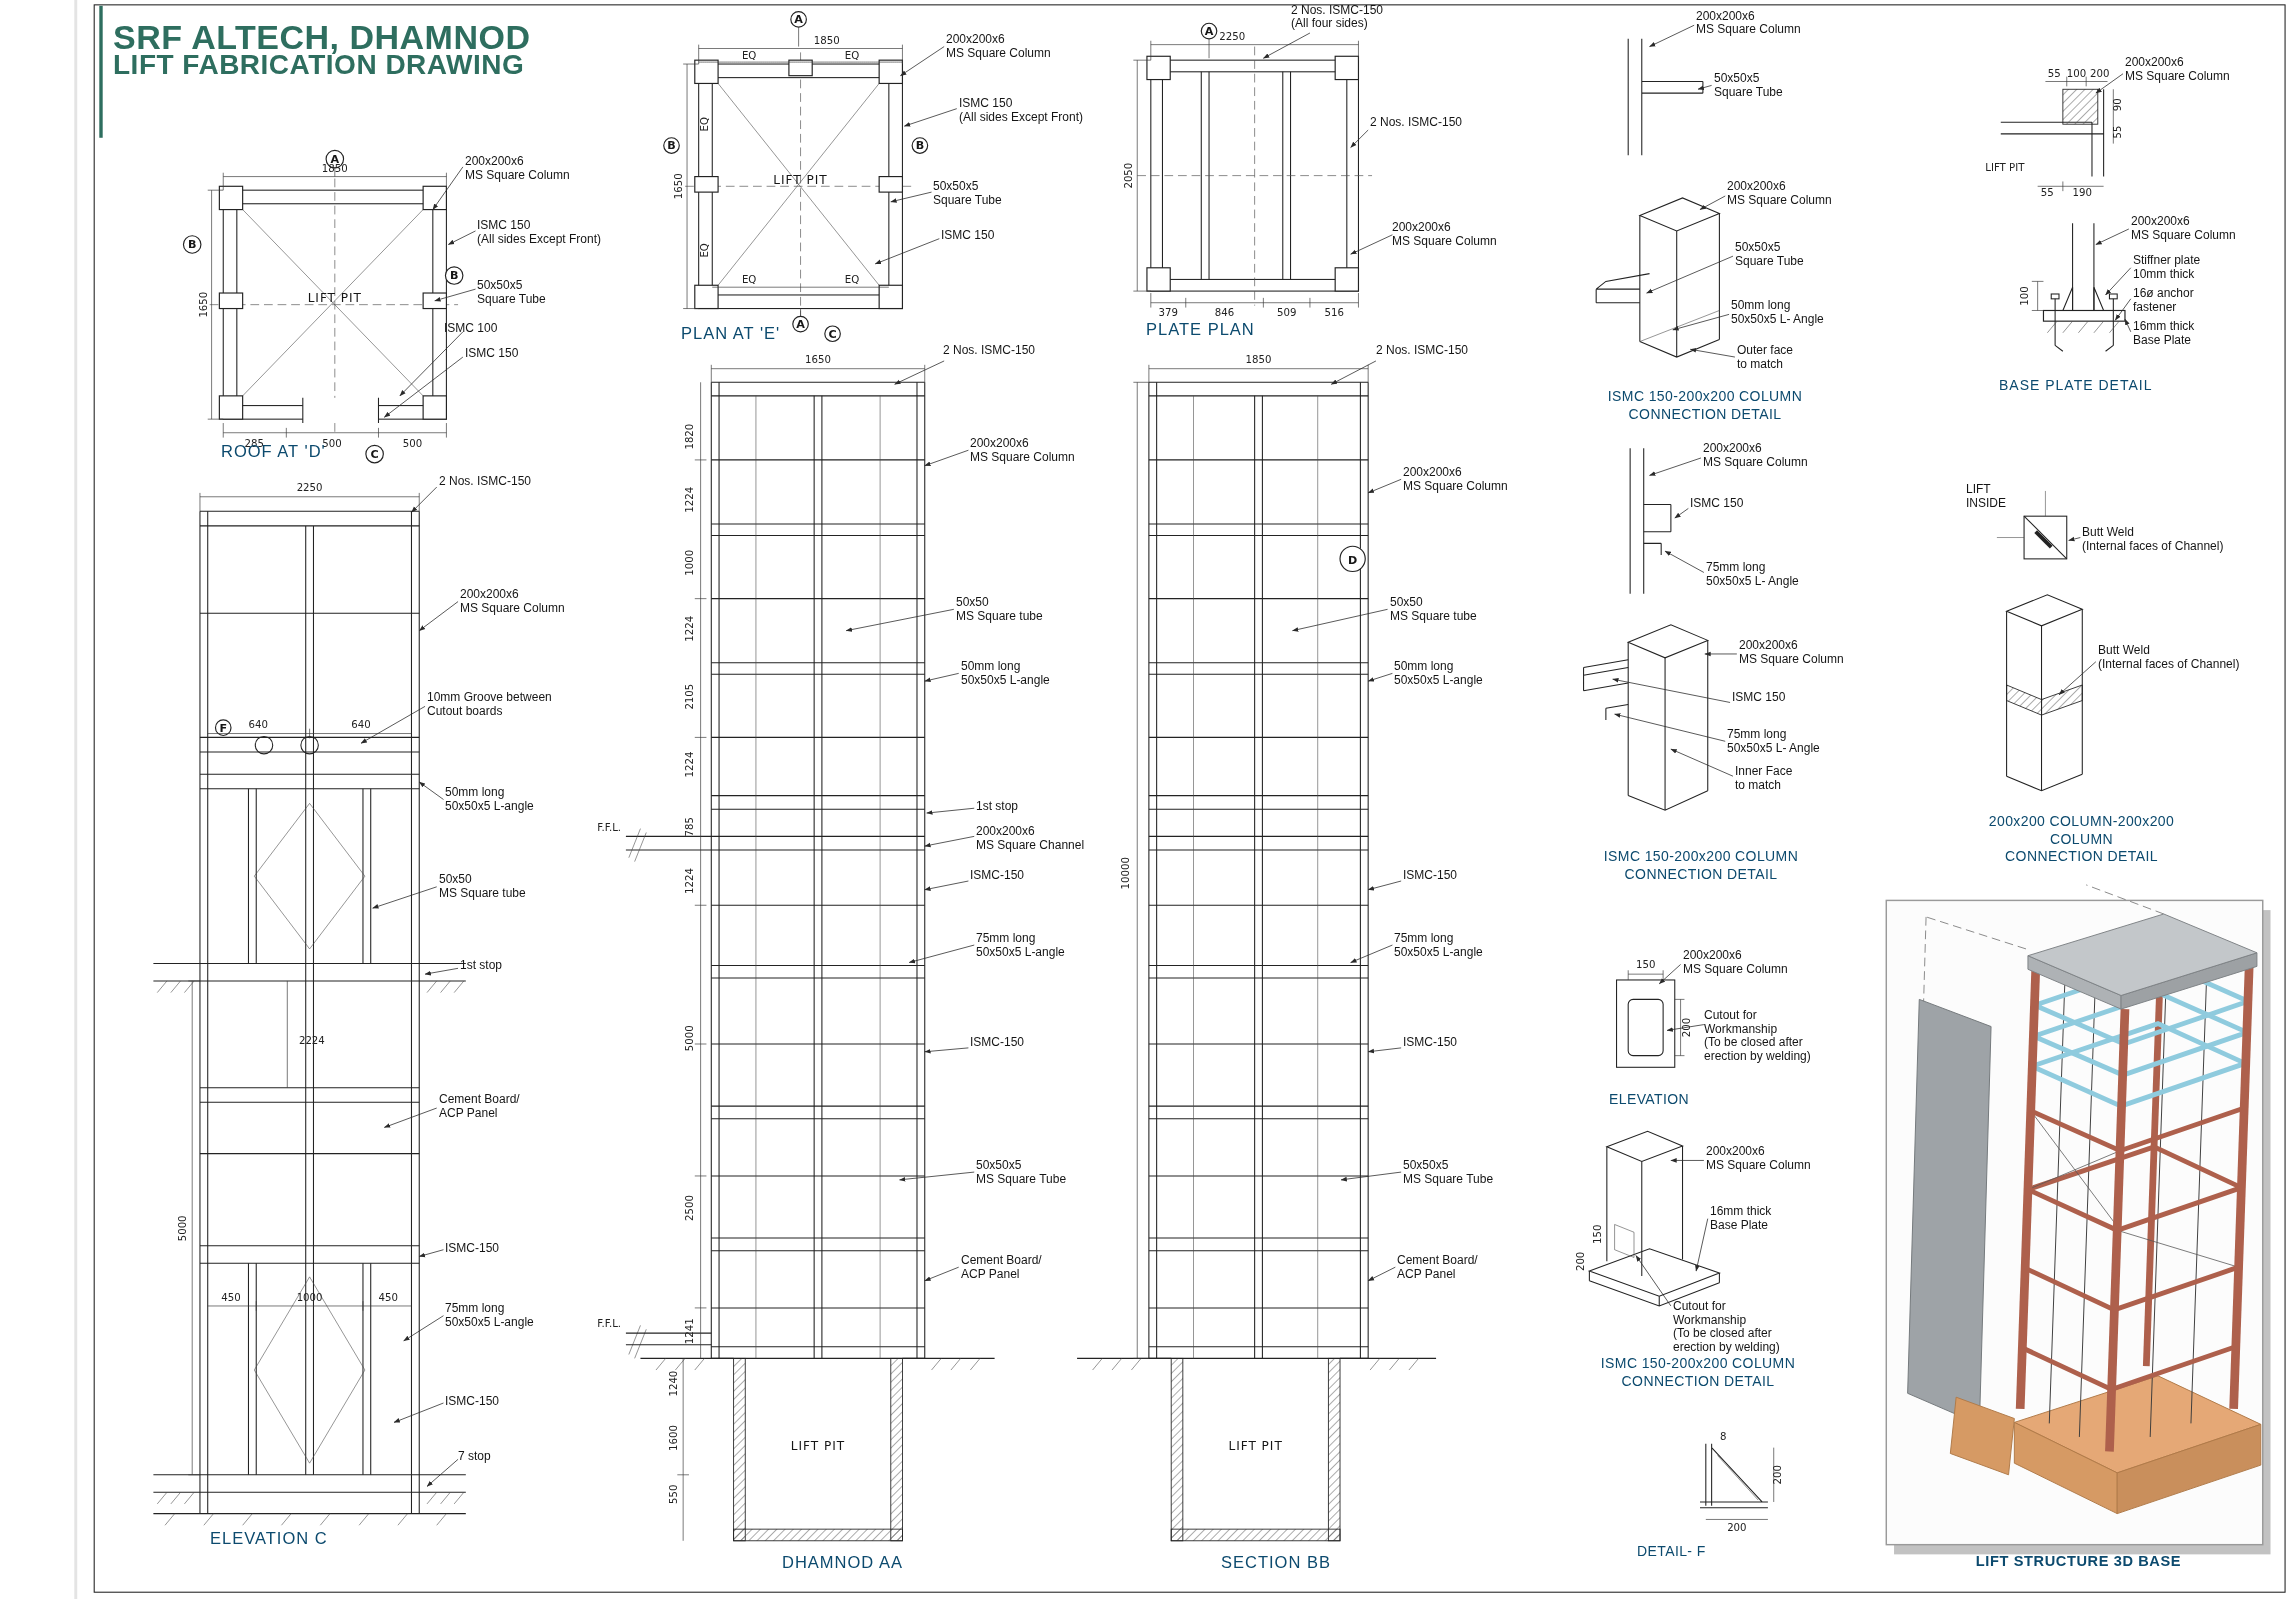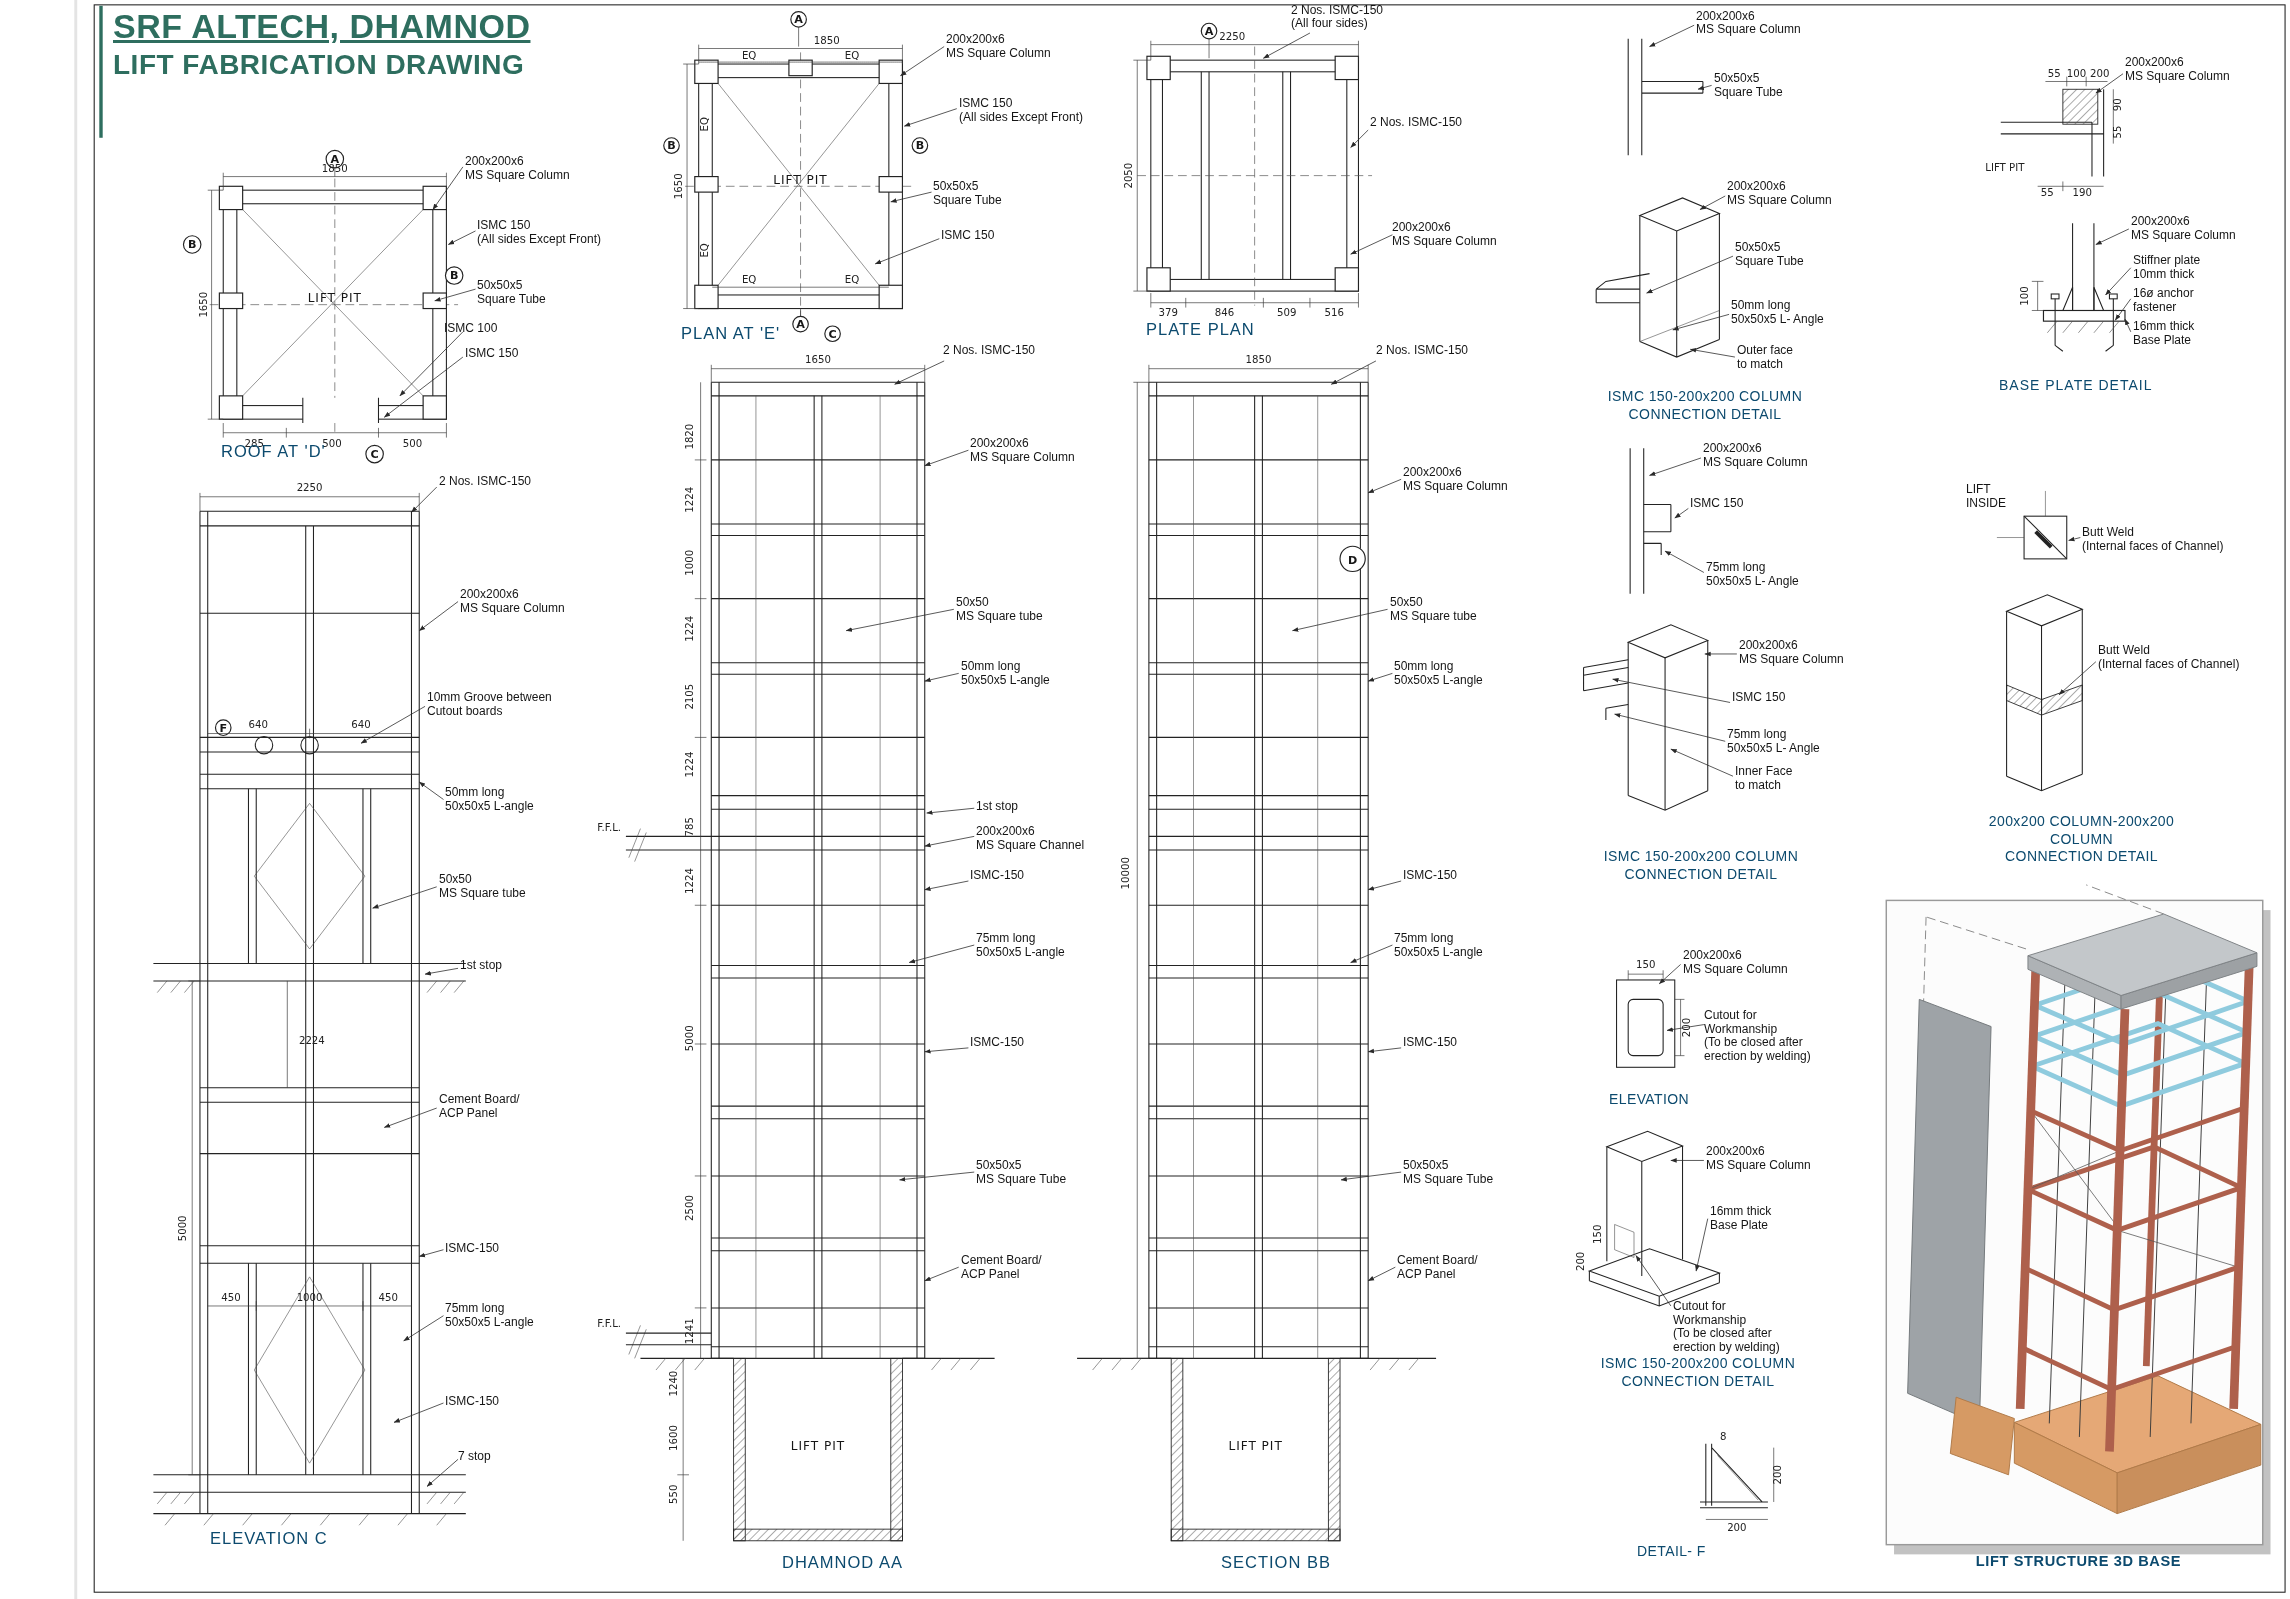--- a/index.html
+++ b/index.html
@@ -15,21 +15,21 @@
   .hat{fill:url(#hatch);stroke:#232323;stroke-width:0.9;}
   svg text{font-family:"DejaVu Sans","Liberation Sans",sans-serif;font-size:12px;fill:#161616;}
   text.dims{font-size:10.5px;fill:#222;}
   text.mk{font-size:11.5px;font-weight:bold;}
   text.big{font-size:12.5px;letter-spacing:1px;}
   .lb{position:absolute;font-size:12px;line-height:1.13;white-space:pre-line;}
   .cap{position:absolute;font-size:16.5px;letter-spacing:1px;white-space:pre-line;color:#0c4a6e;}
   .cap.s{font-size:14px;letter-spacing:0.4px;line-height:1.25;}
   .cap.c{text-align:center;}
   .cap.b{font-weight:bold;letter-spacing:0.6px;font-size:14.6px;}
-  .t1{position:absolute;left:113px;top:7px;font-weight:bold;font-size:34px;letter-spacing:0.5px;color:var(--c-accent,#2E6E5F);text-decoration:underline;}
+  .t1{position:absolute;left:113px;top:18px;font-weight:bold;font-size:34px;letter-spacing:0.5px;color:var(--c-accent,#2E6E5F);}
   .t2{position:absolute;left:113px;top:49px;font-weight:bold;font-size:28px;letter-spacing:0.5px;color:var(--c-accent,#2E6E5F);}
   .acc{stroke:var(--c-accent,#2E6E5F);}
   .s-col{stroke:var(--c-column3d,#AE604C);fill:none;}
   .s-blue{stroke:var(--c-frame3d,#8FCBDE);fill:none;}
   .f-wall{fill:var(--c-wall3d,#9EA3A7);stroke:#73787b;stroke-width:1;}
   .f-slab{fill:var(--c-slab3d,#C3C7CA);stroke:#7e8285;stroke-width:1;}
   .f-slab2{fill:#aeb2b5;stroke:#7e8285;stroke-width:1;}
   .f-slab3{fill:#9da1a4;stroke:#7e8285;stroke-width:1;}
   .f-base{fill:var(--c-base3d,#E5A876);stroke:#b07a48;stroke-width:1;}
   .f-base2{fill:#d69a64;stroke:#b07a48;stroke-width:1;}

